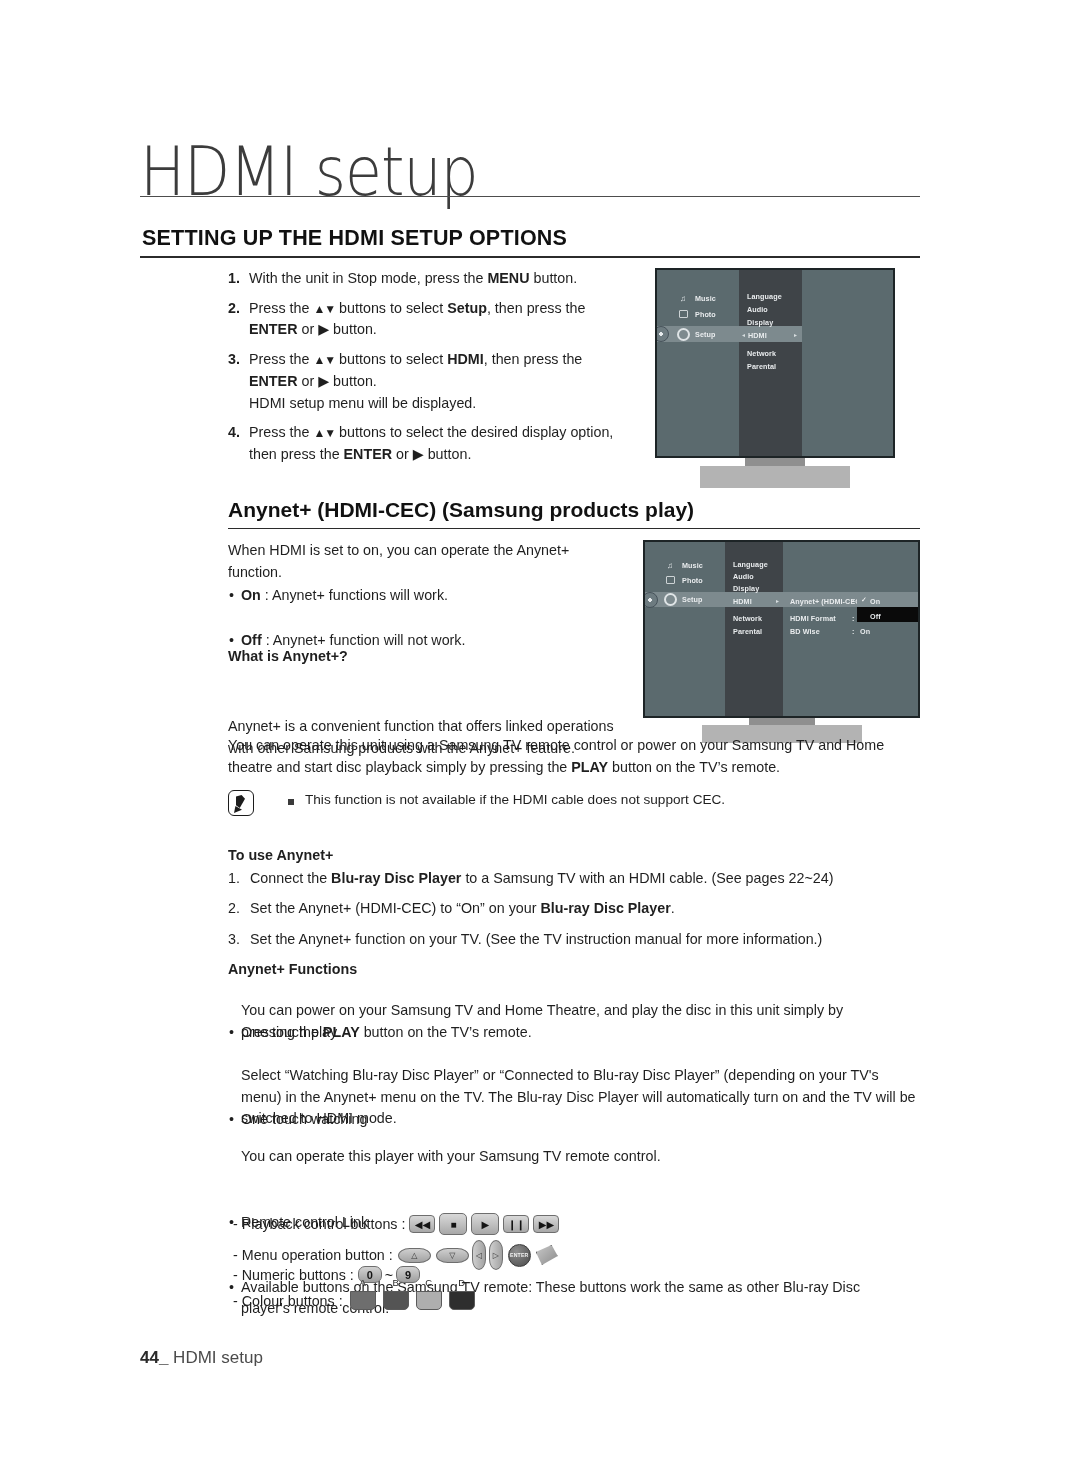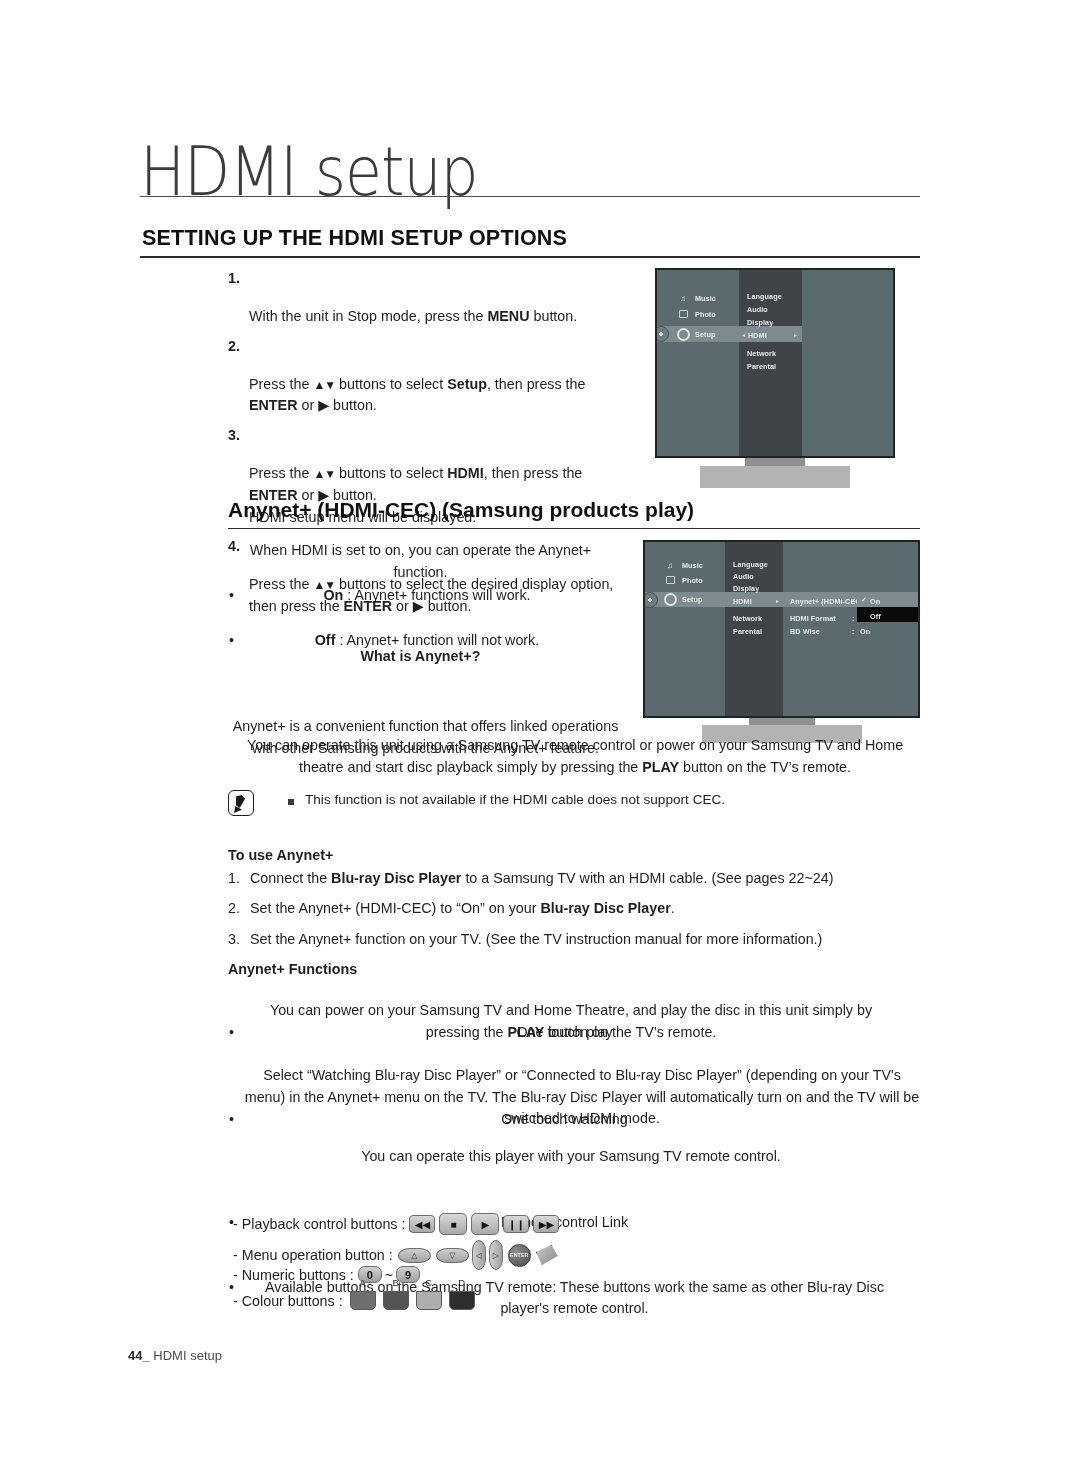--- a/index.html
+++ b/index.html
@@ -77,21 +77,21 @@
     font-size: 14.3px;
     line-height: 1.52;
     margin-bottom: 8px;
     color: #1f1f1f;
   }
   .step-num {
     font-weight: bold;
     width: 21px;
     flex: 0 0 21px;
   }
-  .step-body { flex: 1 1 auto; margin-top: 38px; }
+  .step-body { flex: 1 1 auto; }
   b, .bold { font-weight: bold; }
   .arrows { letter-spacing: -1px; font-size: 12px; }
 
   
   .tv {
     position: absolute;
   }
   .tv-screen {
     position: relative;
     background: #5b6a6e;
@@ -194,21 +194,20 @@
     height: 1.4px;
     background: #2b2b2b;
   }
 
   
   .tx {
     position: absolute;
     font-size: 14.3px;
     line-height: 1.52;
     color: #1f1f1f;
-    text-align: center;
   }
   .head-b { font-weight: bold; }
   .bullet-line { position: relative; padding-left: 13px; }
   .bullet-line:before {
     content: "\2022";
     position: absolute;
     left: 1px; top: 0;
   }
 
   
@@ -359,23 +358,23 @@
     top: -15px;
     left: 50%;
     transform: translateX(-50%);
     font-size: 9.5px;
     color: #1f1f1f;
   }
 
   
   .footer {
     position: absolute;
-    left: 128px;
+    left: 140px;
     top: 1348px;
-    font-size: 13px;
+    font-size: 17px;
     color: #4b4b4b;
   }
   .footer .pg { font-weight: bold; color: #2a2a2a; }
 </style>
 </head>
 <body>
 
 <div class="page">
 
   <div class="chapter-title">HDMI setup</div>

